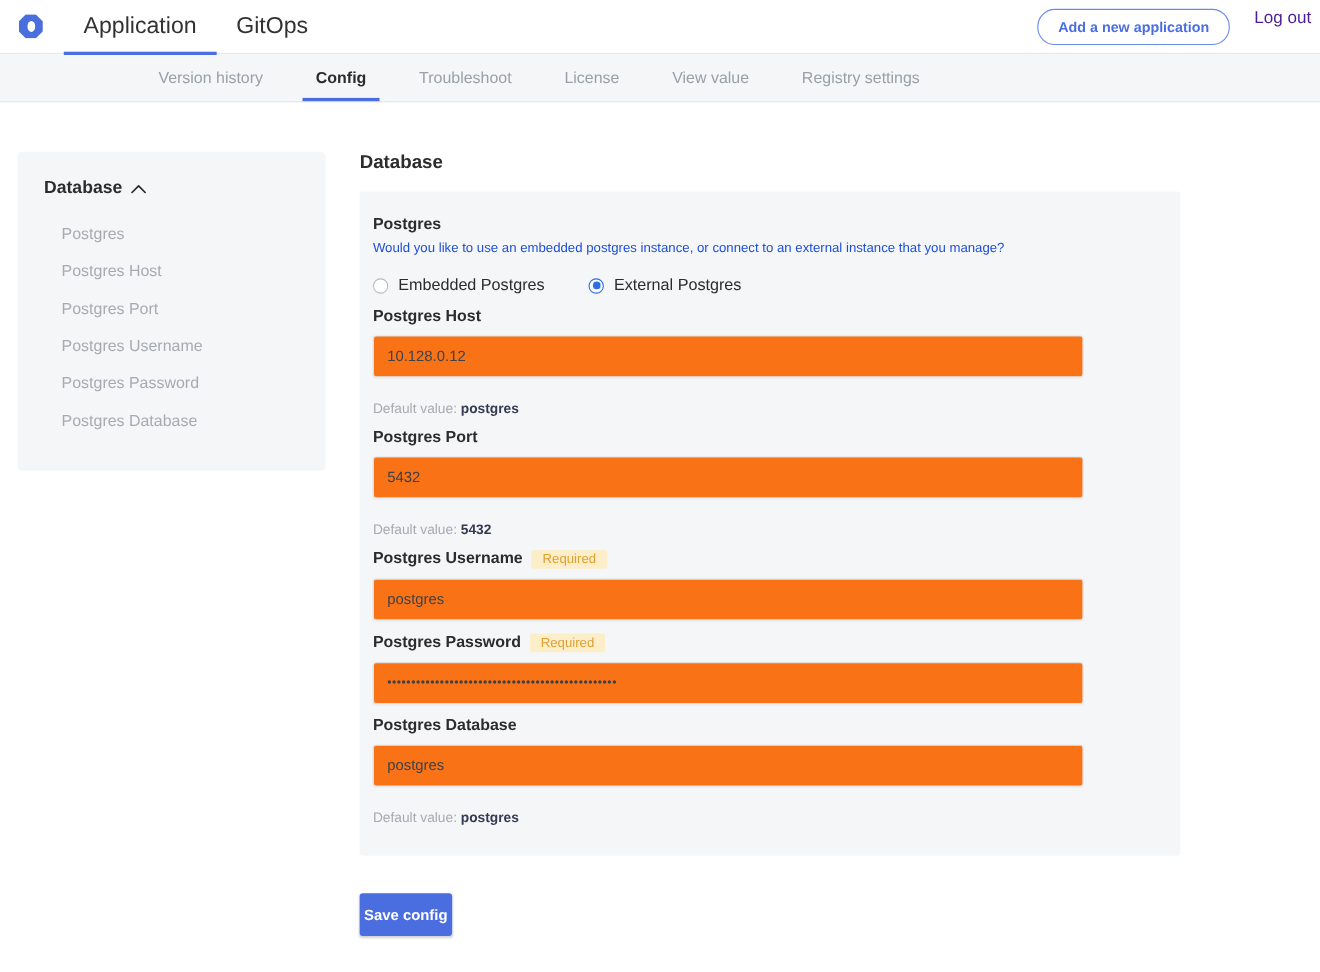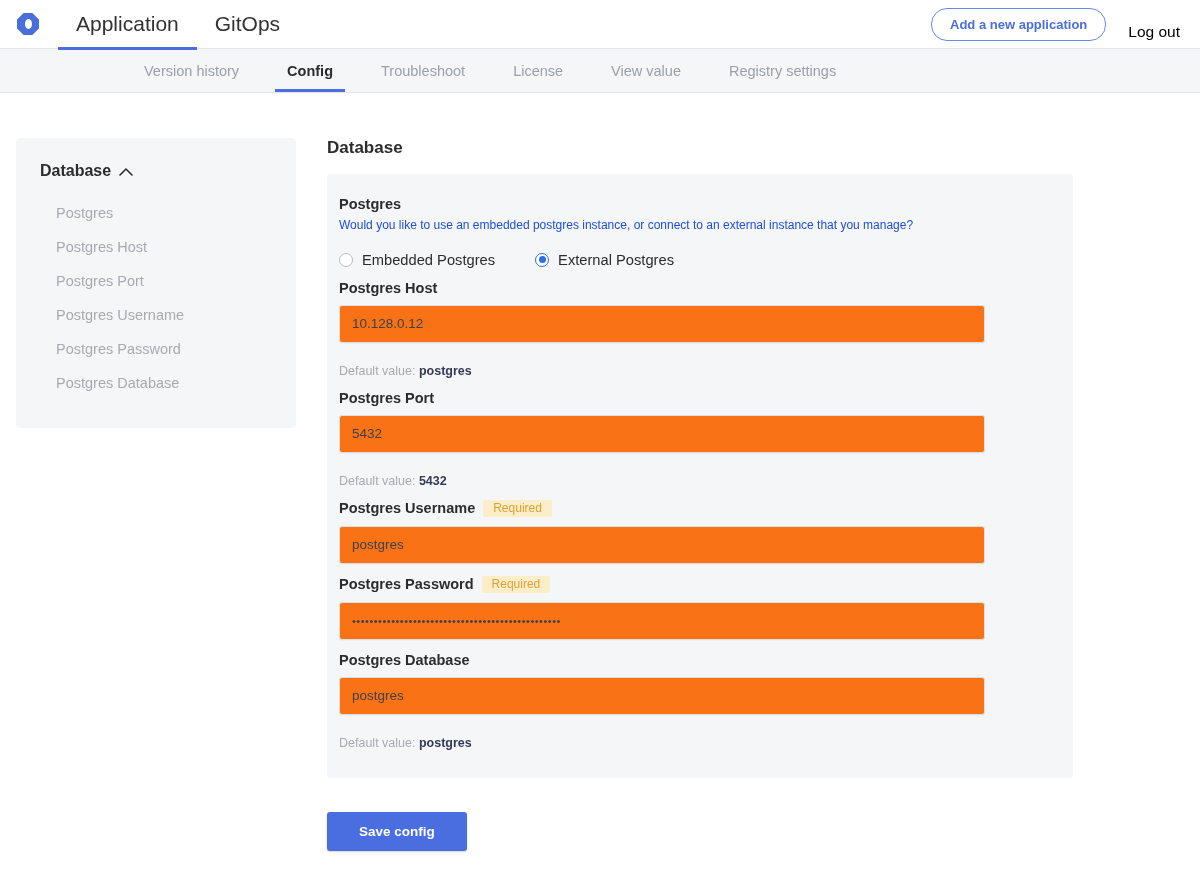--- a/index.html
+++ b/index.html
@@ -47,38 +47,38 @@
   }
   .top-tab.active::after {
     content: "";
     position: absolute;
     left: 0; right: 0; bottom: -1px;
     height: 3px;
     background: #4a6ee0;
   }
   .top-right {
     margin-left: auto;
-    display: flex; align-items: flex-end;
-    padding-right: 20px;
+    display: flex; align-items: flex-start;
+    padding-right: 8px;
     gap: 22px;
   }
   .btn-outline {
     border: 1px solid #6a8ae8;
     color: #4a6ee0;
     background: #ffffff;
     border-radius: 16px;
     padding: 8px 18px;
     font-size: 13px;
     font-weight: bold;
     cursor: pointer;
     white-space: nowrap;
   }
   .logout {
     font-size: 15.5px;
-    color: #000000;
+    color: #4c1d95;
     cursor: pointer;
   }
 
   
   .subnav {
     height: 44px;
     background: #f4f6f8;
     border-bottom: 1px solid #e3e6ea;
     display: flex;
     align-items: stretch;
@@ -230,21 +230,21 @@
   .default-value b { color: #343a52; }
 
   .save-wrap { margin-top: 34px; }
   .btn-primary {
     background: #4a6ee0;
     color: #ffffff;
     border: none;
     border-radius: 3px;
     font-size: 13.5px;
     font-weight: bold;
-    padding: 12px 32px;
+    padding: 12px 4px;
     cursor: pointer;
     font-family: "Liberation Sans", sans-serif;
     box-shadow: 0 1px 2px rgba(0,0,0,0.18);
   }
 </style>
 </head>
 <body>
 
 <div class="topbar">
   <div class="logo-wrap">

